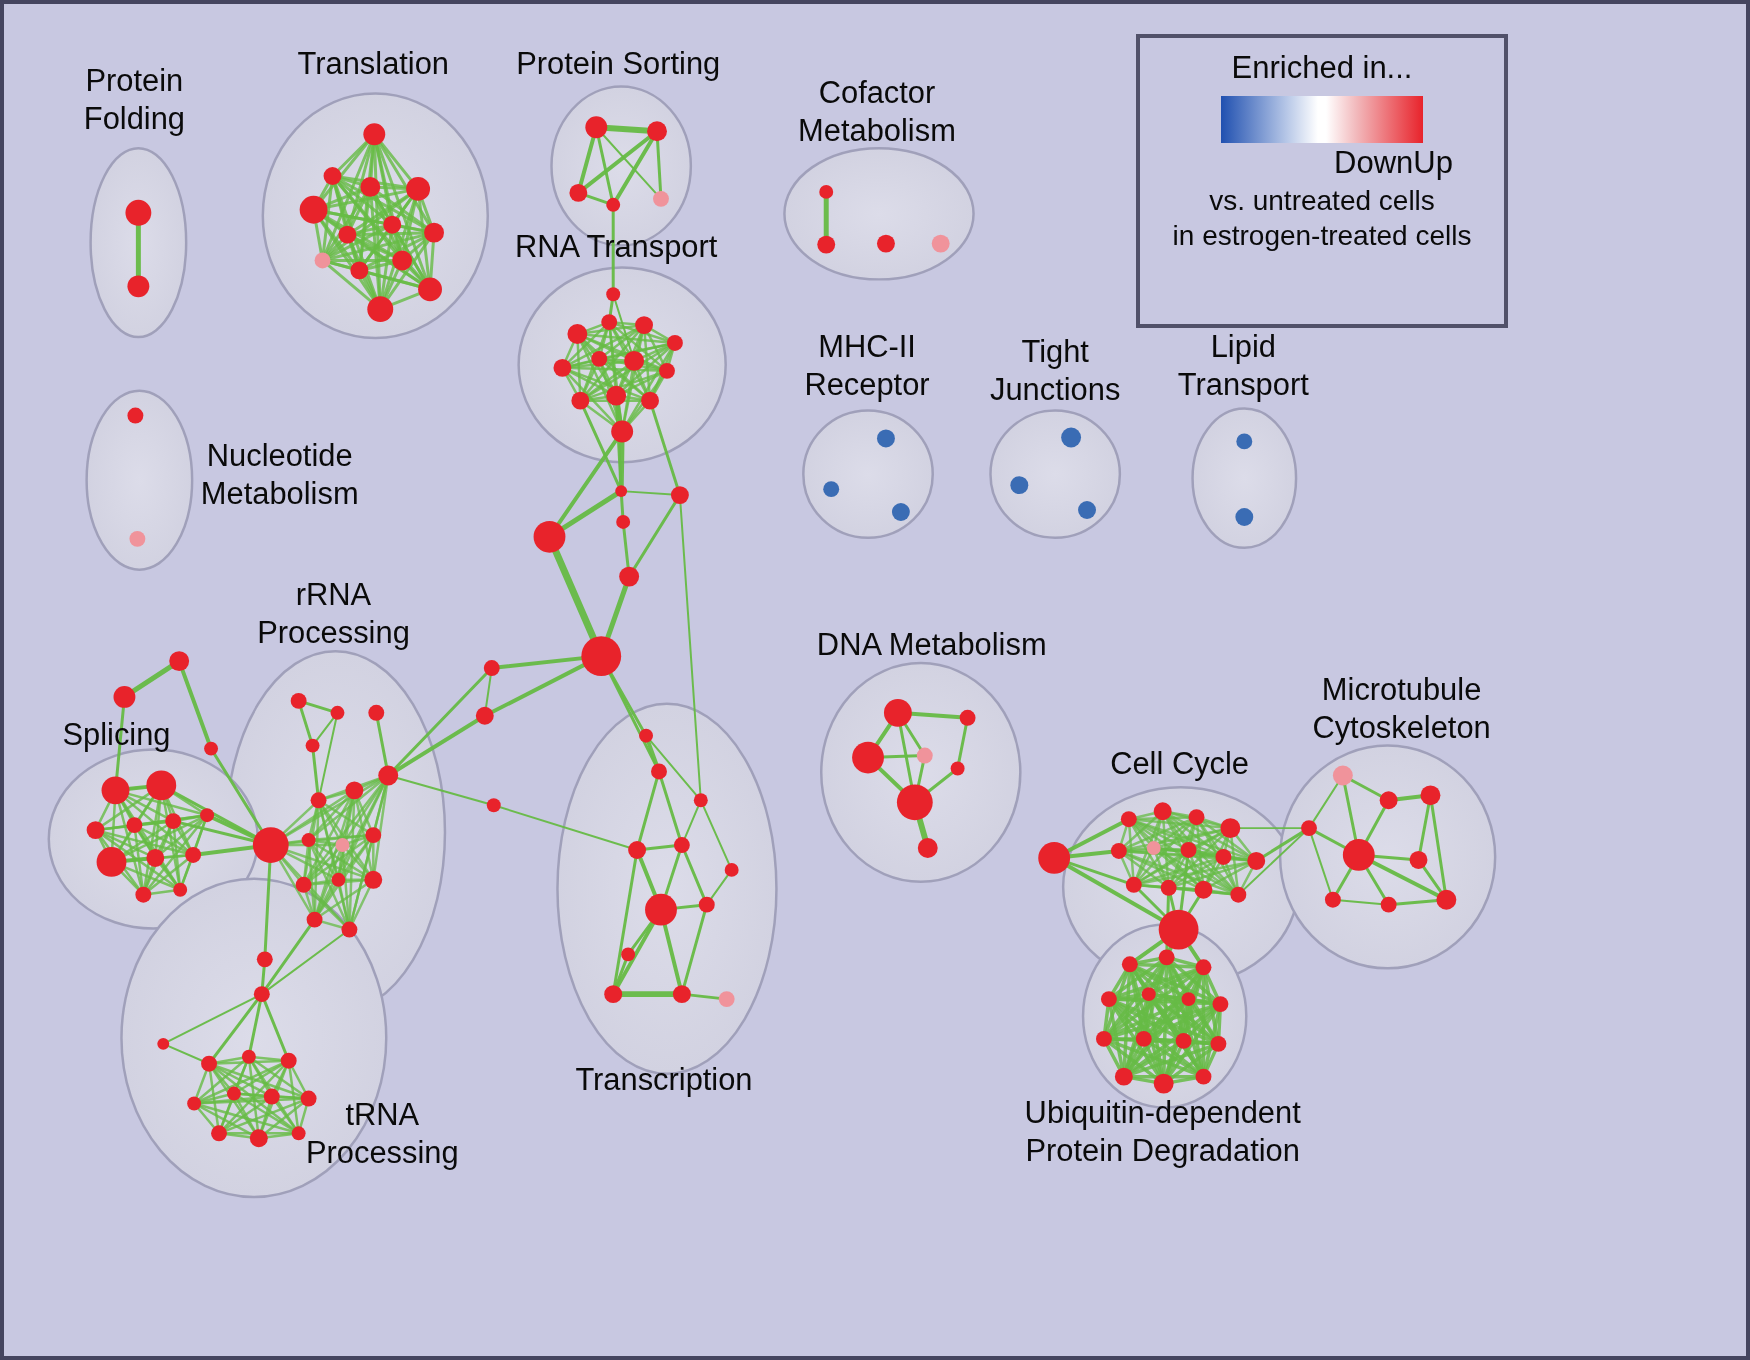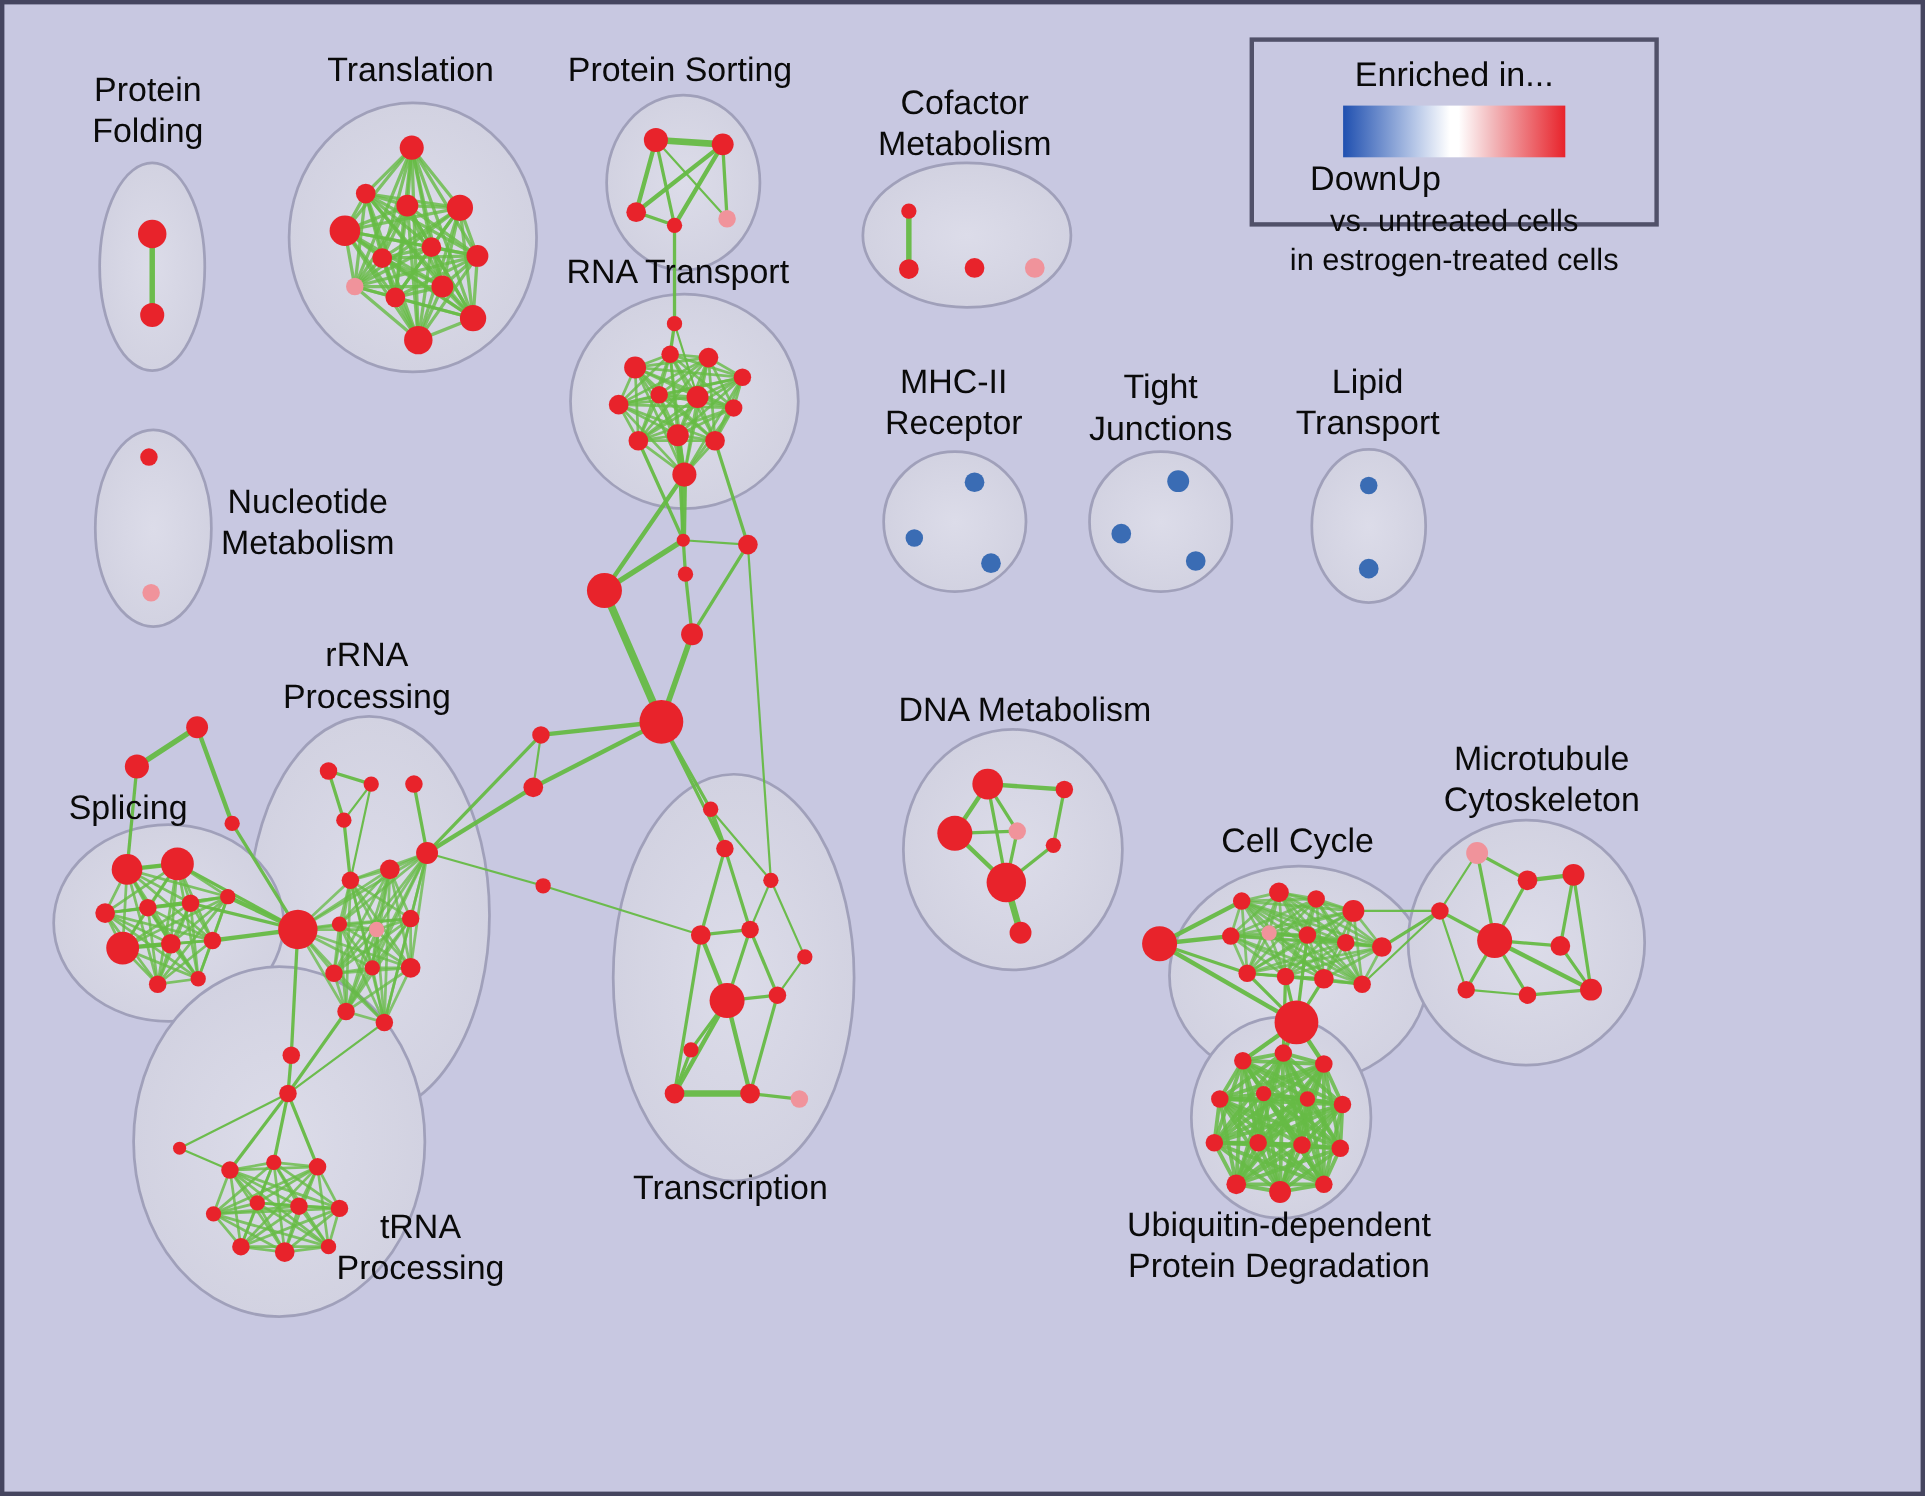--- a/index.html
+++ b/index.html
@@ -13,33 +13,33 @@
     font-family:"Liberation Sans", sans-serif;
   }
   .figure svg{position:absolute;left:0;top:0;width:100%;height:100%;}
   .cluster-label{
     font-family:"Liberation Sans", sans-serif;
     font-size:31px;
   }
   .legend{
     position:absolute;
     left:1132px;top:30px;
-    width:372px;height:172px;
+    width:372px;height:294px;
     box-sizing:border-box;
     border:4px solid #515169;
     text-align:center;
     color:#0a0a0a;
   }
   .legend-title{font-size:31px;margin-top:12px;}
   .legend-bar{
     width:202px;height:47px;
     margin:10px auto 2px auto;
   }
   .legend-row{
-    display:flex;justify-content:flex-start;
+    display:flex;justify-content:flex-end;
     width:262px;margin:2px auto 2px auto;
     font-size:31px;
   }
   .legend-sub{font-size:28px;line-height:35px;}
 </style>
 </head>
 <body>
 
 <div class="figure" style="background: rgb(200, 200, 225); border-color: rgb(69, 69, 95);">
 

